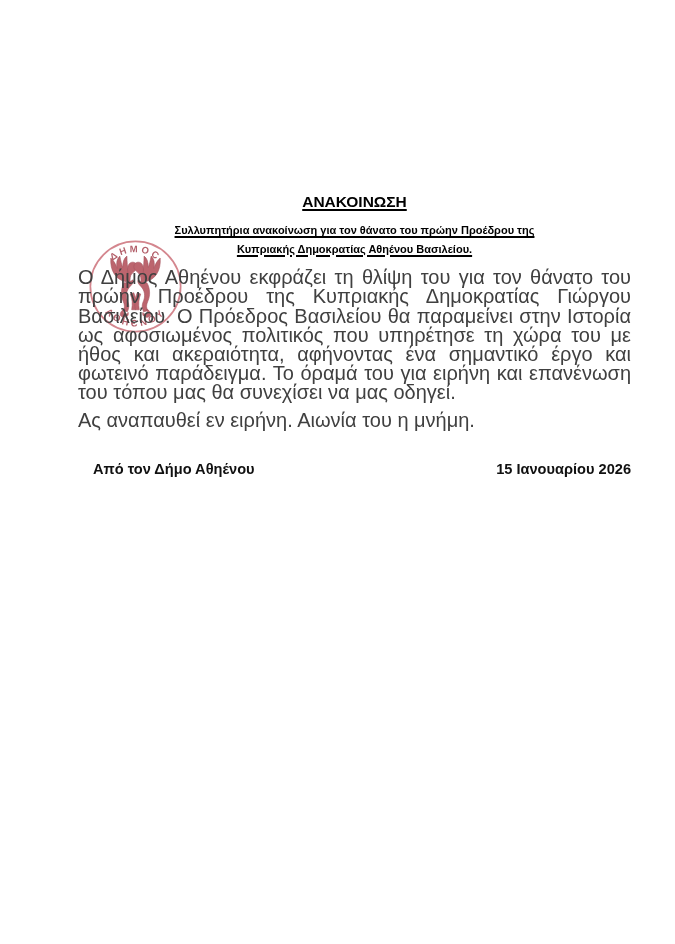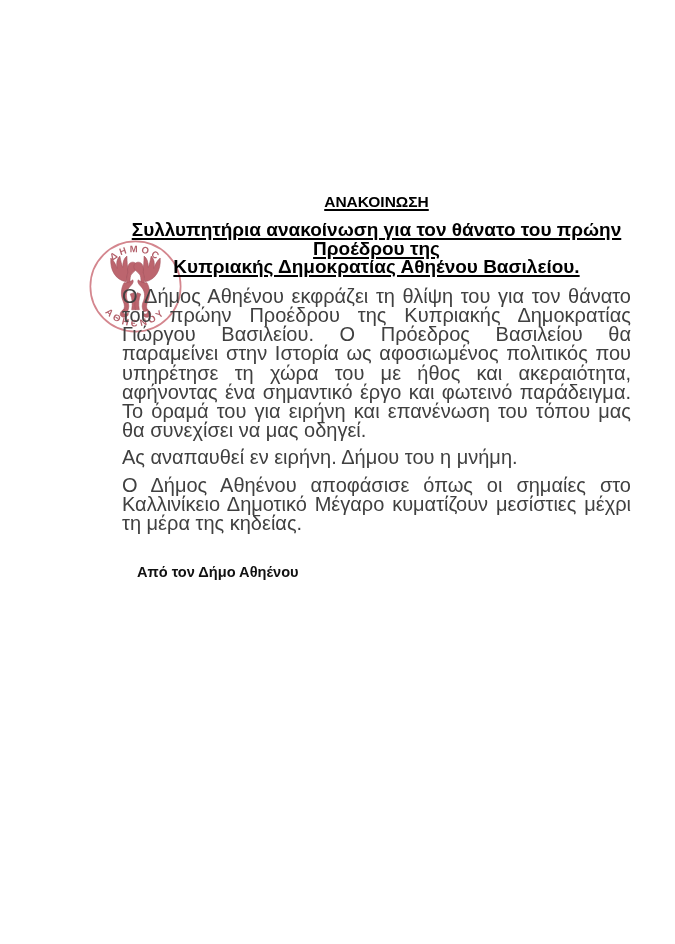--- a/index.html
+++ b/index.html
@@ -24,38 +24,37 @@
     font-size: 10px;
     letter-spacing: 3px;
   }
   .seal-text-bottom { letter-spacing: 3.2px; }
 
   
   .content {
     position: relative;
     padding: 0 44px 0 78px;
     color: #000;
-    margin-left: 44px;
   }
   .title {
     margin: 192px 0 9px 0;
     text-align: center;
     font-size: 15.5px;
     line-height: 20px;
     font-weight: bold;
     color: #000000;
   }
   .title span, .subtitle div {
     text-decoration: underline;
     text-decoration-thickness: 1.5px;
     text-underline-offset: 2px;
   }
   .subtitle {
     text-align: center;
-    font-size: 19px;
+    font-size: 11px;
     line-height: 18.6px;
     font-weight: bold;
     color: #000000;
     margin-bottom: 10px;
   }
   .body-par {
     font-size: 20px;
     line-height: 19.2px;
     color: #404040;
     text-align: justify;
@@ -124,21 +123,21 @@
     <h1 class="title">
       <span>ΑΝΑΚΟΙΝΩΣΗ</span>
     </h1>
 
     <div class="subtitle">
       <div>Συλλυπητήρια ανακοίνωση για τον θάνατο του πρώην Προέδρου της</div>
       <div>Κυπριακής Δημοκρατίας Αθηένου Βασιλείου.</div>
     </div>
 
     <p class="body-par">Ο Δήμος Αθηένου εκφράζει τη θλίψη του για τον θάνατο του πρώην Προέδρου της Κυπριακής Δημοκρατίας Γιώργου Βασιλείου. Ο Πρόεδρος Βασιλείου θα παραμείνει στην Ιστορία ως αφοσιωμένος πολιτικός που υπηρέτησε τη χώρα του με ήθος και ακεραιότητα, αφήνοντας ένα σημαντικό έργο και φωτεινό παράδειγμα. Το όραμά του για ειρήνη και επανένωση του τόπου μας θα συνεχίσει να μας οδηγεί.</p>
-    <p class="body-par">Ας αναπαυθεί εν ειρήνη. Δήμου του η μνήμη.</p>
-    <p class="body-par">Ο Δήμος Αθηένου αποφάσισε όπως οι σημαίες στο Καλλινίκειο Δημοτικό Μέγαρο κυματίζουν μεσίστιες μέχρι τη μέρα της κηδείας.</p>
+    <p class="body-par">Ας αναπαυθεί εν ειρήνη. Αιωνία του η μνήμη.</p>
 
     <div class="footer-row">
       <span class="sig">Από τον Δήμο Αθηένου</span>
+      <span>15 Ιανουαρίου 2026</span>
     </div>
 
   </div>
 </div>
 
 </body></html>

